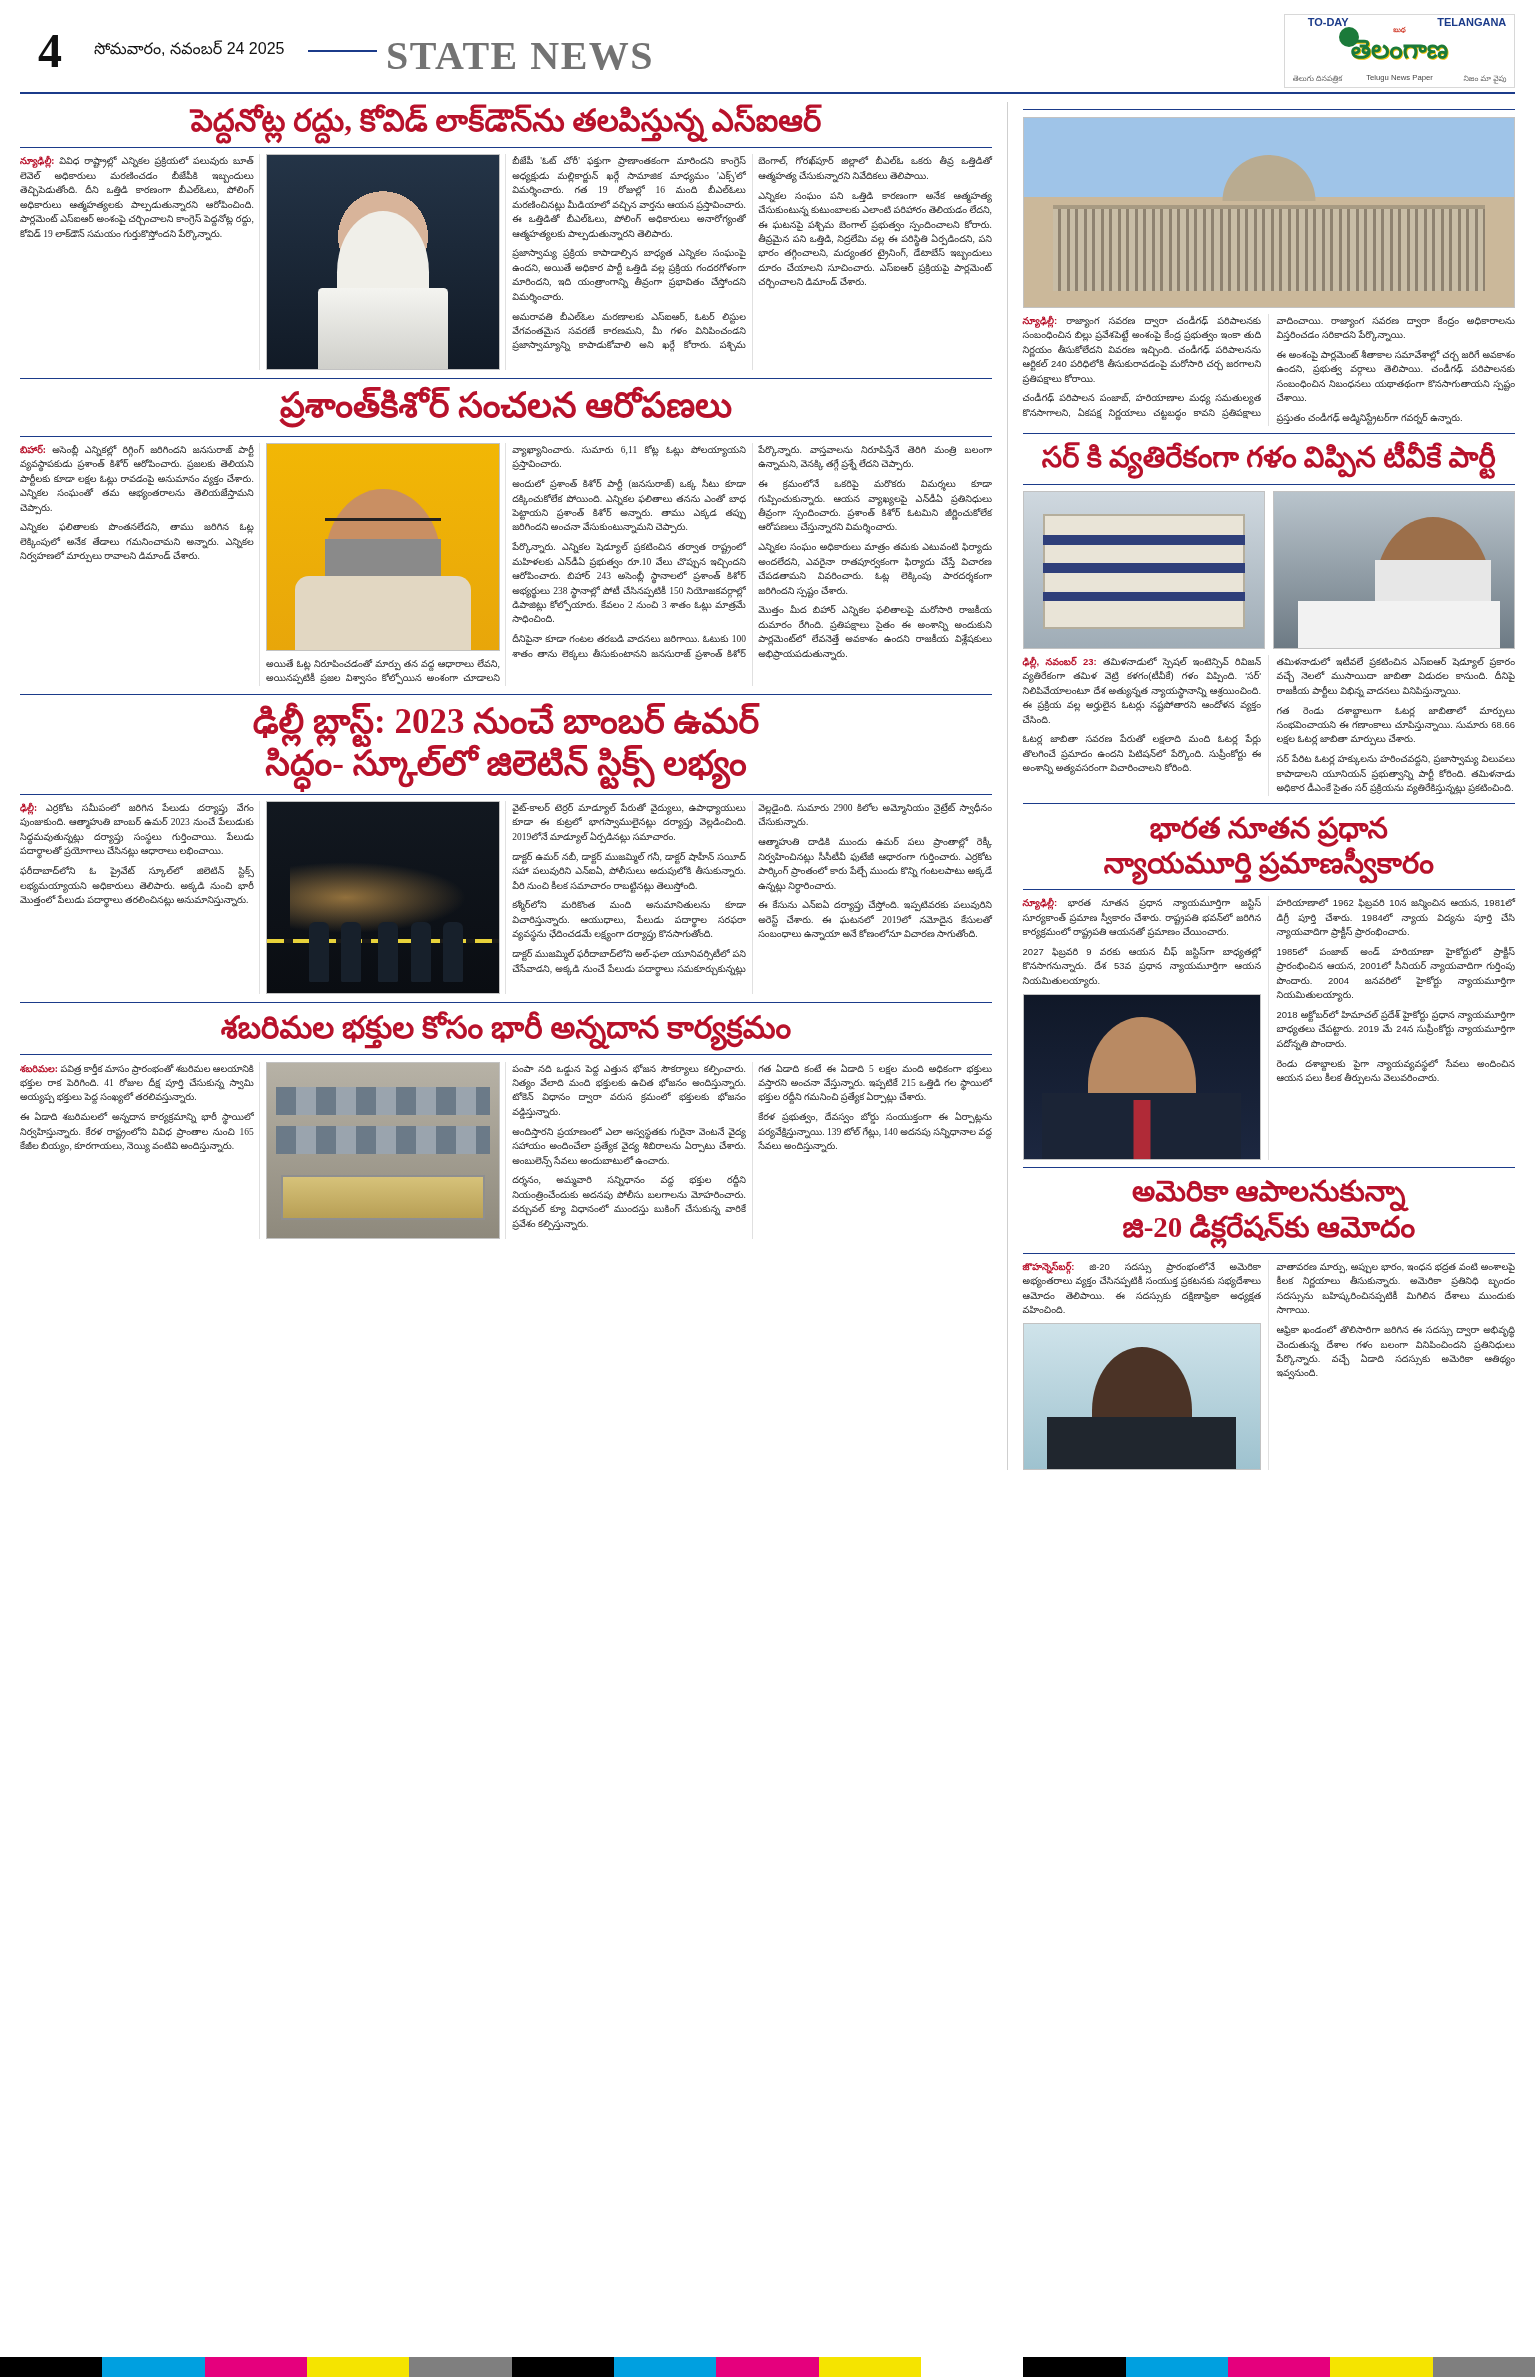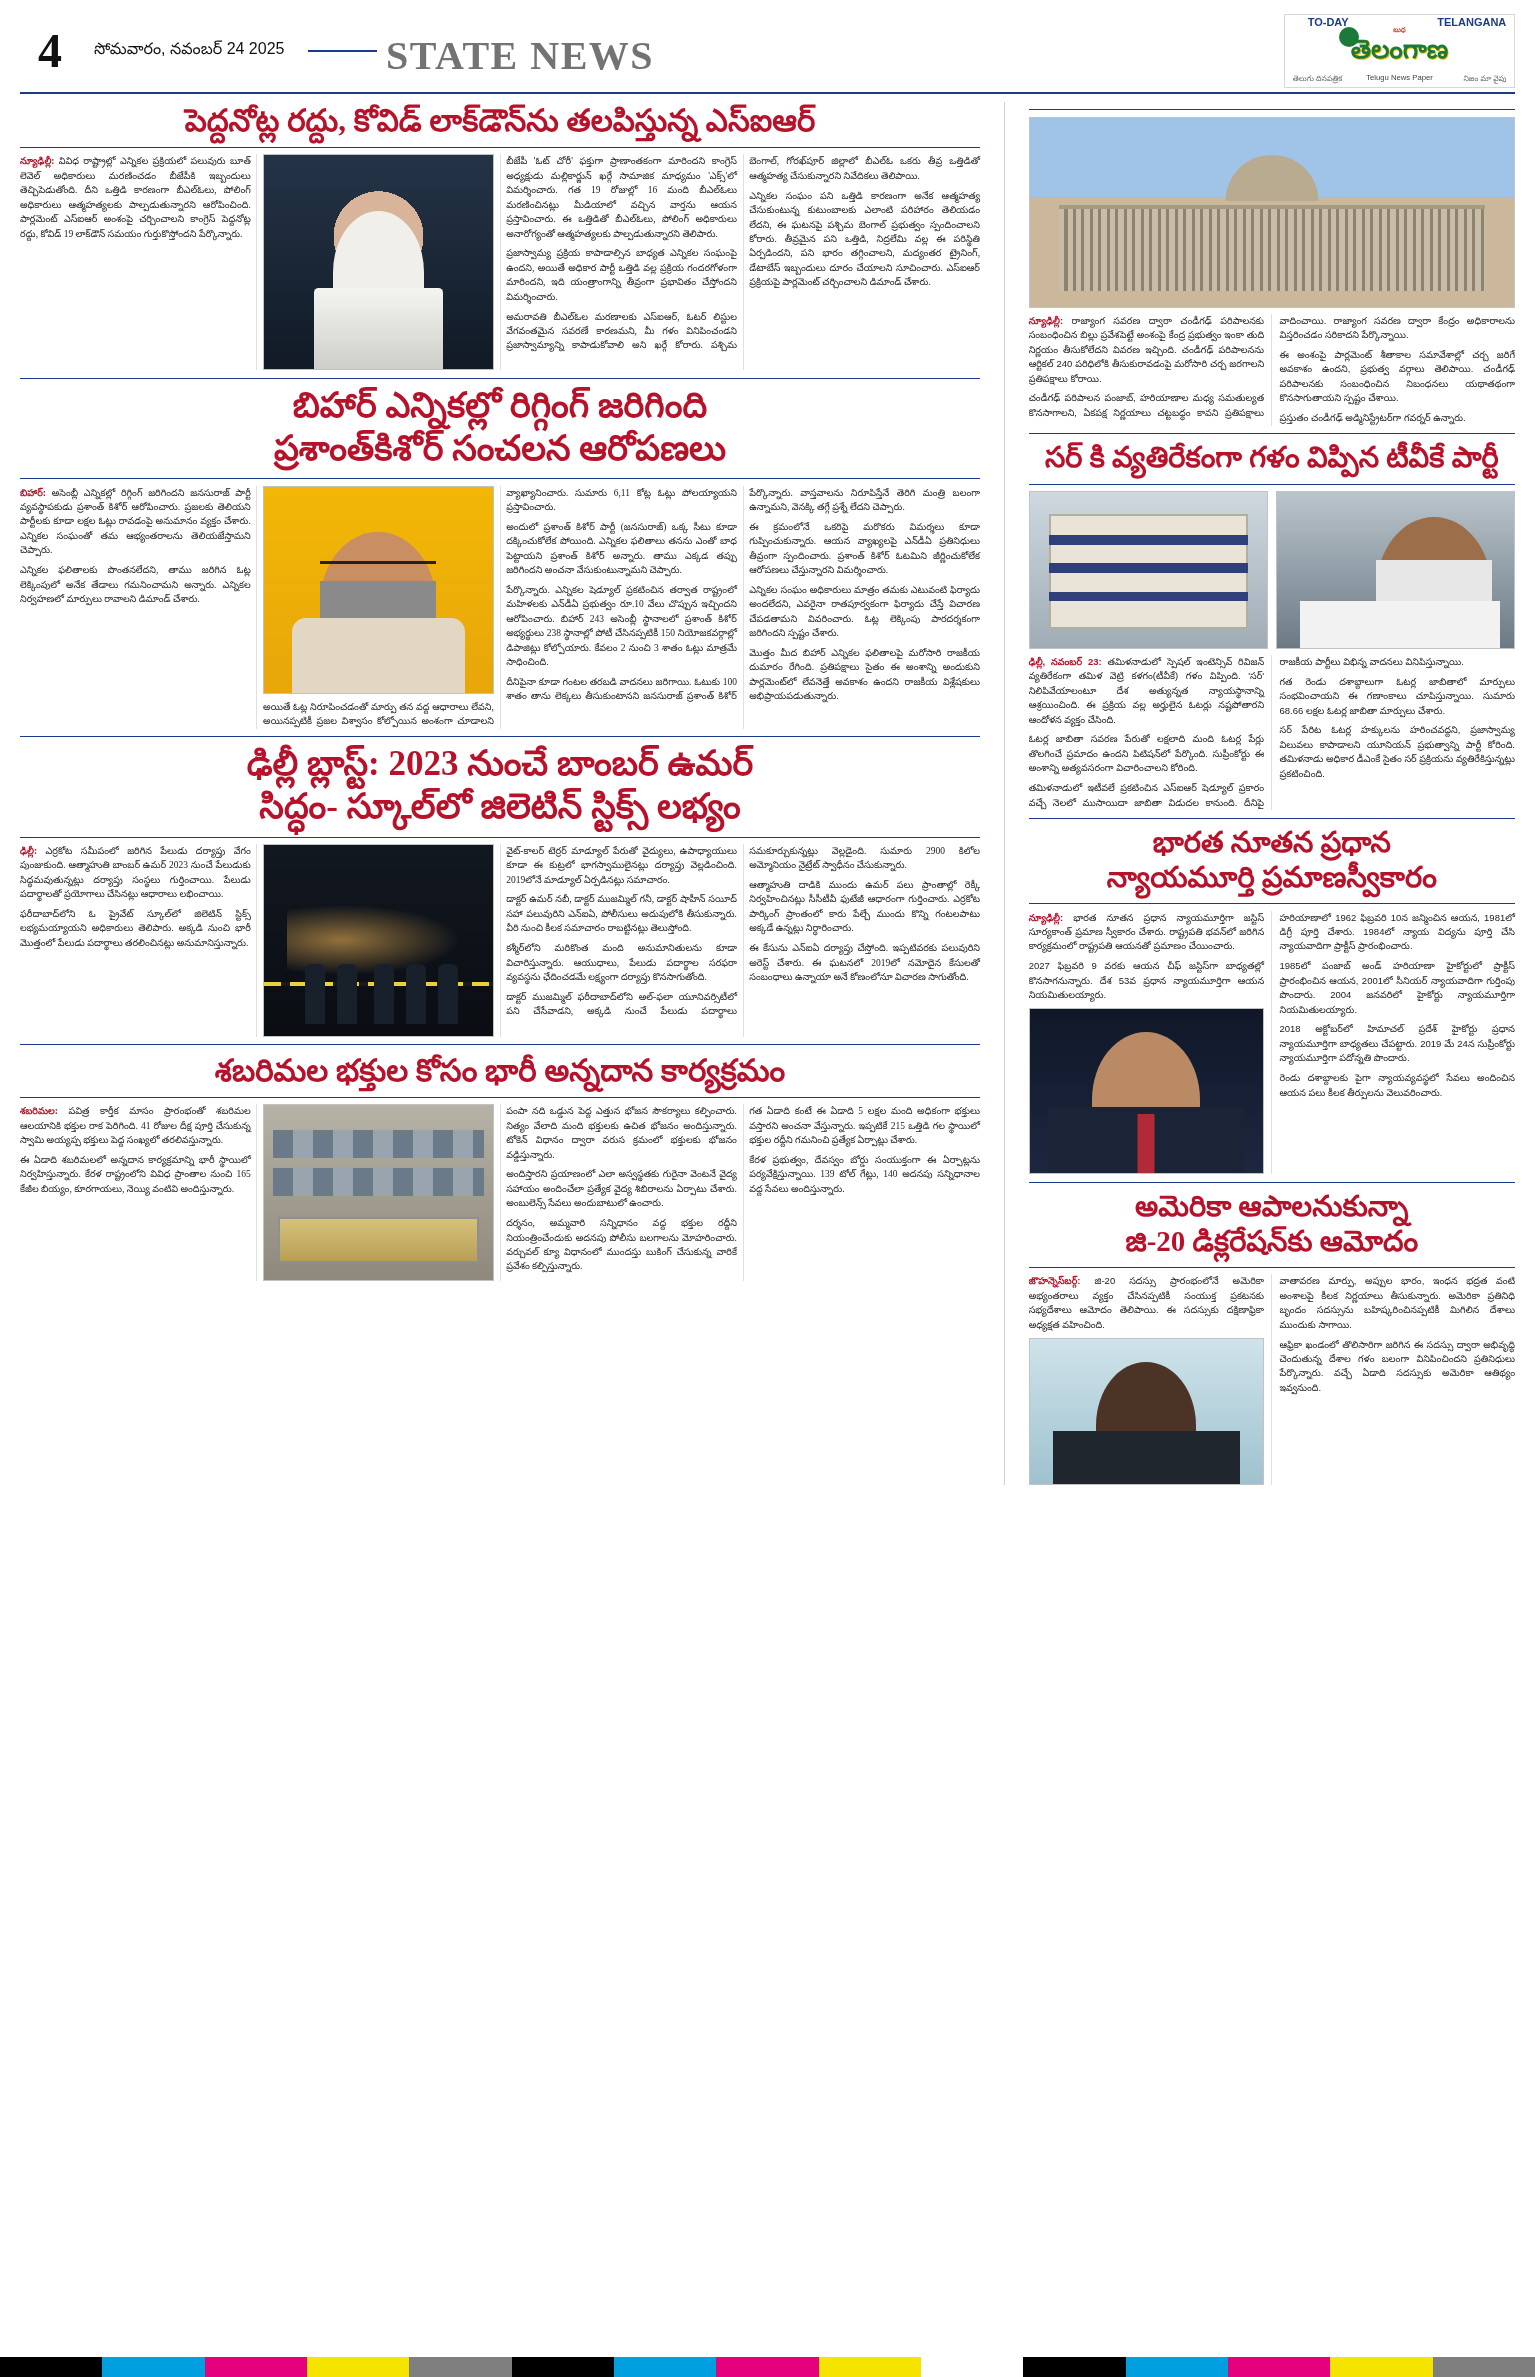--- a/index.html
+++ b/index.html
@@ -112,21 +112,21 @@
     width: 20px; height: 20px;
     border-radius: 50%;
     background: #1b7a3a;
     position: absolute;
     top: 12.3px; left: 54px;
   }
 
   
   .body-wrap {
     display: flex;
-    gap: 13px;
+    gap: 4px;
     margin-top: 7.7px;
   }
   .left-col { width: 983px; }
   .vsep { width: 0; border-left: 0.8px solid #cfcfcf; margin: 0 10.8px; }
   .right-col { width: 498px; }
 
   .hline { border-top: 1.5px solid #1b3b8a; margin: 7.7px 0 6.2px 0; }
 
   
   .hl {
@@ -363,21 +363,20 @@
           <p class="body">బీజేపీ 'ఓట్ చోరీ' ఫక్తుగా ప్రాణాంతకంగా మారిందని కాంగ్రెస్ అధ్యక్షుడు మల్లికార్జున్ ఖర్గే సామాజిక మాధ్యమం 'ఎక్స్'లో విమర్శించారు. గత 19 రోజుల్లో 16 మంది బీఎల్‌ఓలు మరణించినట్లు మీడియాలో వచ్చిన వార్తను ఆయన ప్రస్తావించారు. ఈ ఒత్తిడితో బీఎల్‌ఓలు, పోలింగ్ అధికారులు అనారోగ్యంతో ఆత్మహత్యలకు పాల్పడుతున్నారని తెలిపారు.</p>
           <p class="body">ప్రజాస్వామ్య ప్రక్రియ కాపాడాల్సిన బాధ్యత ఎన్నికల సంఘంపై ఉందని, అయితే అధికార పార్టీ ఒత్తిడి వల్ల ప్రక్రియ గందరగోళంగా మారిందని, ఇది యంత్రాంగాన్ని తీవ్రంగా ప్రభావితం చేస్తోందని విమర్శించారు.</p>
           <p class="body">అమరావతి బీఎల్‌ఓల మరణాలకు ఎస్‌ఐఆర్, ఓటర్ లిస్టుల వేగవంతమైన సవరణే కారణమని, మీ గళం వినిపించండని ప్రజాస్వామ్యాన్ని కాపాడుకోవాలి అని ఖర్గే కోరారు. పశ్చిమ బెంగాల్, గోరఖ్‌పూర్ జిల్లాలో బీఎల్‌ఓ ఒకరు తీవ్ర ఒత్తిడితో ఆత్మహత్య చేసుకున్నారని నివేదికలు తెలిపాయి.</p>
           <p class="body">ఎన్నికల సంఘం పని ఒత్తిడి కారణంగా అనేక ఆత్మహత్య చేసుకుంటున్న కుటుంబాలకు ఎలాంటి పరిహారం తెలియడం లేదని, ఈ ఘటనపై పశ్చిమ బెంగాల్ ప్రభుత్వం స్పందించాలని కోరారు. తీవ్రమైన పని ఒత్తిడి, నిద్రలేమి వల్ల ఈ పరిస్థితి ఏర్పడిందని, పని భారం తగ్గించాలని, మద్యంతర ట్రైనింగ్, డేటాబేస్ ఇబ్బందులు దూరం చేయాలని సూచించారు. ఎస్‌ఐఆర్ ప్రక్రియపై పార్లమెంట్ చర్చించాలని డిమాండ్ చేశారు.</p>
         </div>
       </div>
 
       <div class="hline"></div>
 
       <div>
-        <div class="hl hl-lg">బిహార్ ఎన్నికల్లో రిగ్గింగ్ జరిగింది</div>
         <div class="hl hl-lg">ప్రశాంత్‌కిశోర్ సంచలన ఆరోపణలు</div>
         <div class="hline"></div>
         <div class="cols4">
           <p class="body"><span class="dateline">బిహార్:</span>
             <span>అసెంబ్లీ ఎన్నికల్లో రిగ్గింగ్ జరిగిందని జనసురాజ్ పార్టీ వ్యవస్థాపకుడు ప్రశాంత్ కిశోర్ ఆరోపించారు. ప్రజలకు తెలియని పార్టీలకు కూడా లక్షల ఓట్లు రావడంపై అనుమానం వ్యక్తం చేశారు. ఎన్నికల సంఘంతో తమ ఆభ్యంతరాలను తెలియజేస్తామని చెప్పారు.</span></p>
           <p class="body">ఎన్నికల ఫలితాలకు పొంతనలేదని, తాము జరిగిన ఓట్ల లెక్కింపులో అనేక తేడాలు గమనించామని అన్నారు. ఎన్నికల నిర్వహణలో మార్పులు రావాలని డిమాండ్ చేశారు.</p>
           <div class="photo ph-pk ph-float-c" style="width:100%;height:208px;">
             <div class="head"></div>
             <div class="beard"></div>
             <div class="glasses"></div>

